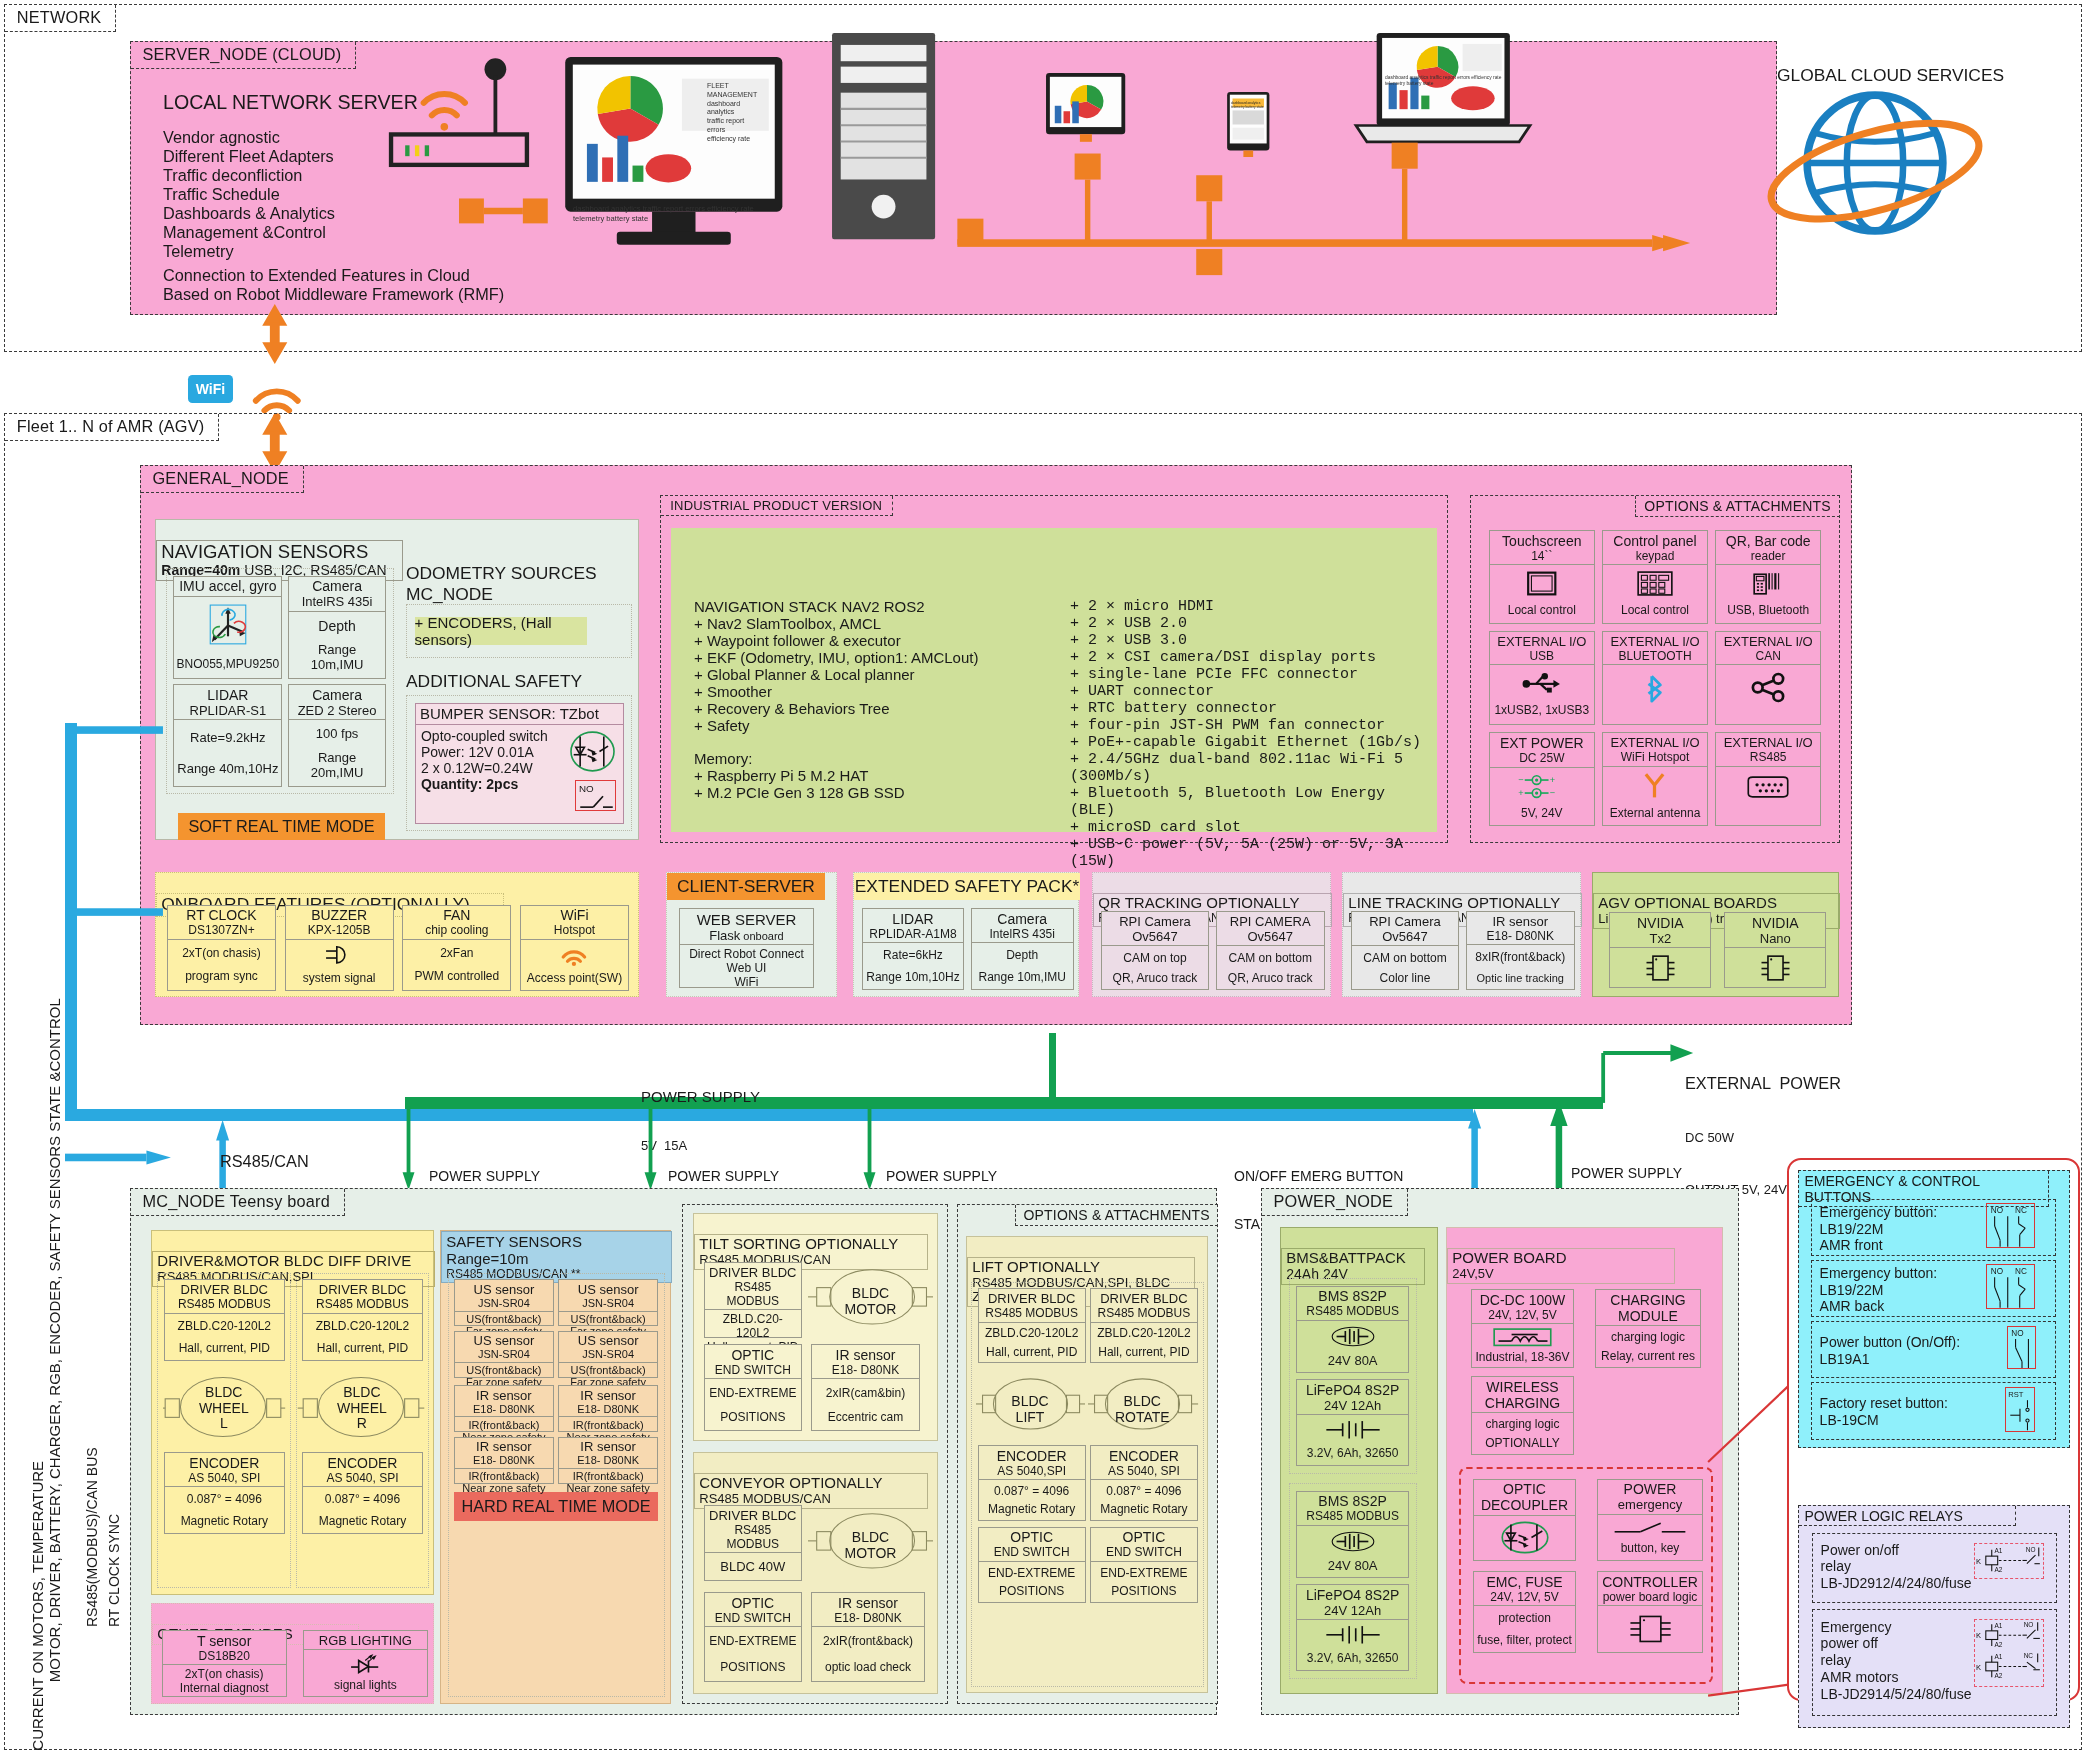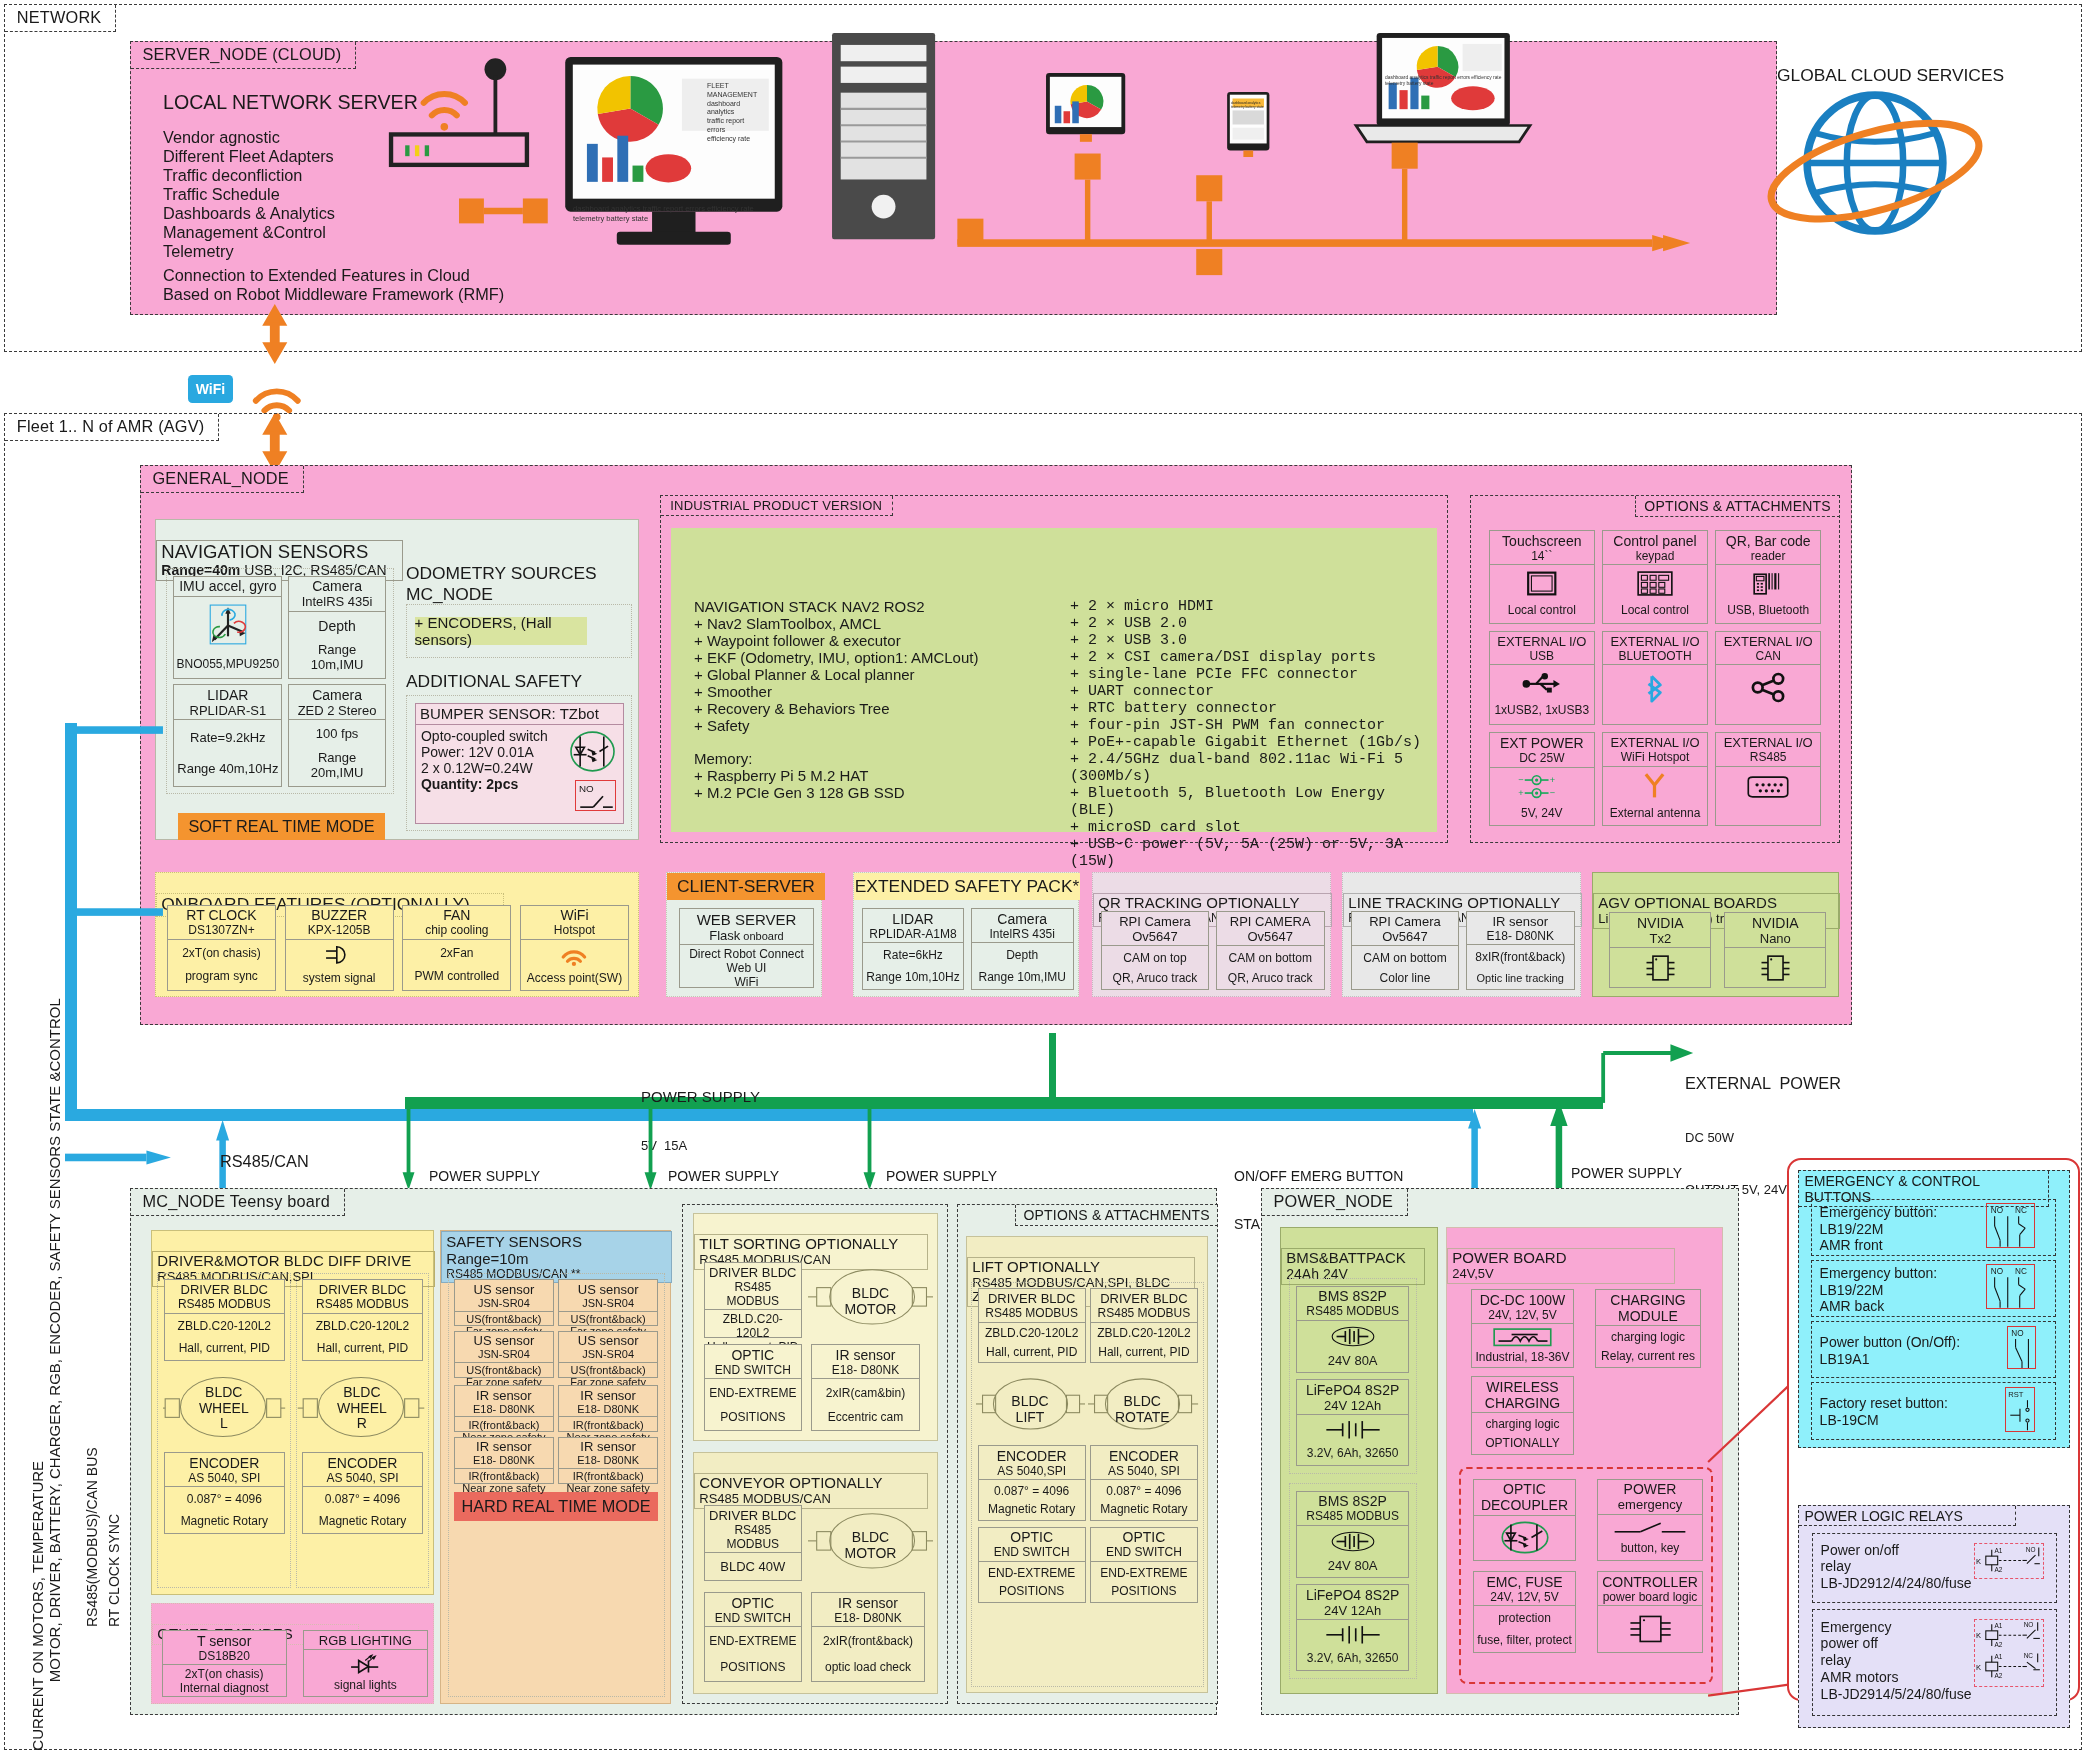--- a/index.html
+++ b/index.html
@@ -618,21 +618,21 @@
           <path d="M6 22 a26 26 0 0 1 40 0" fill="none" stroke="#ef8023" stroke-width="6" stroke-linecap="round"></path>
           <path d="M14 30 a16 16 0 0 1 24 0" fill="none" stroke="#ef8023" stroke-width="6" stroke-linecap="round"></path>
           <circle cx="26" cy="35" r="4" fill="#ef8023"></circle>
         </svg>
         <div class="t22">Access point(SW)</div>
       </div>
     </div>
   </div>
 </div>
 
-<div class="abs bg-mint" style="left:666px; top:872px; width:156px; height:125px; border:1.1px dotted #c6c6b4;">
+<div class="abs bg-mint" style="left:666px; top:872px; width:171px; height:125px; border:1.1px dotted #c6c6b4;">
   <div class="abs bg-orange t32" style="left:0; top:0; width:158px; height:27px; display:flex; align-items:center; justify-content:center;">CLIENT-SERVER</div>
   <div class="abs card bg-mint" style="left:12px; top:35px; width:135px; height:80px;">
     <div class="hd">
       <div class="t28">WEB SERVER</div>
       <div class="t24"><span>Flask</span><span class="t20"> onboard</span></div>
     </div>
     <div class="bd">
       <div class="t22">Direct Robot Connect</div>
       <div class="t22">Web UI</div>
       <div class="t22">WiFi</div>

